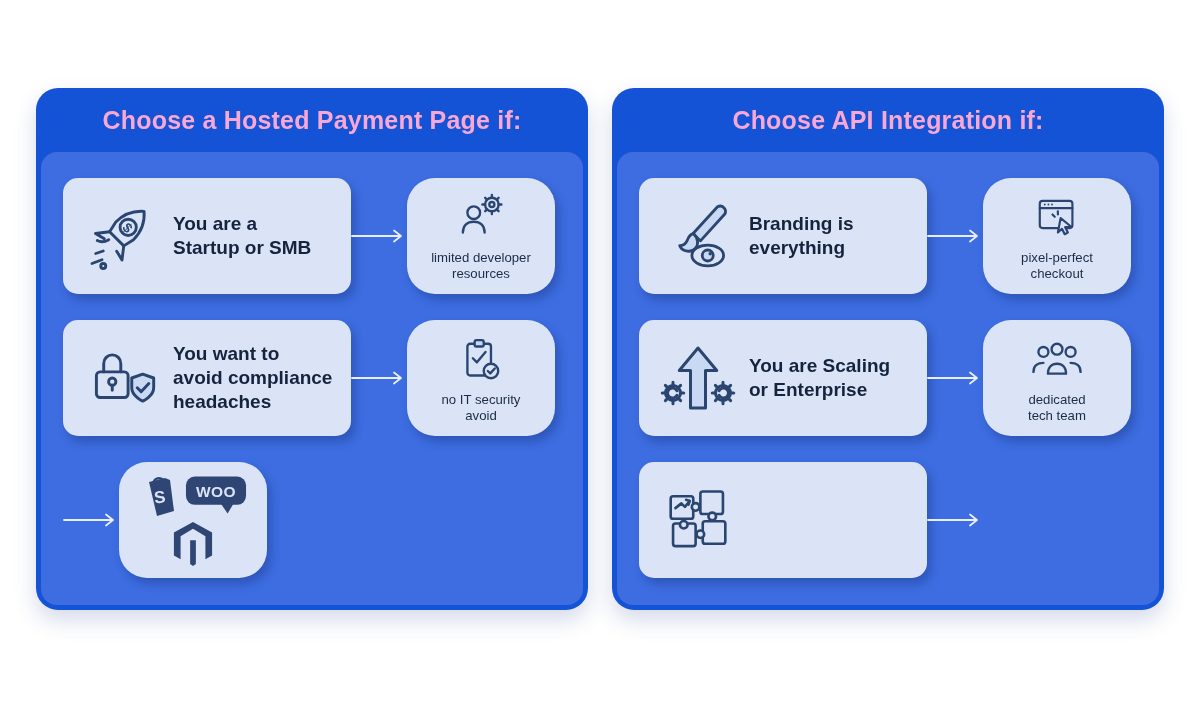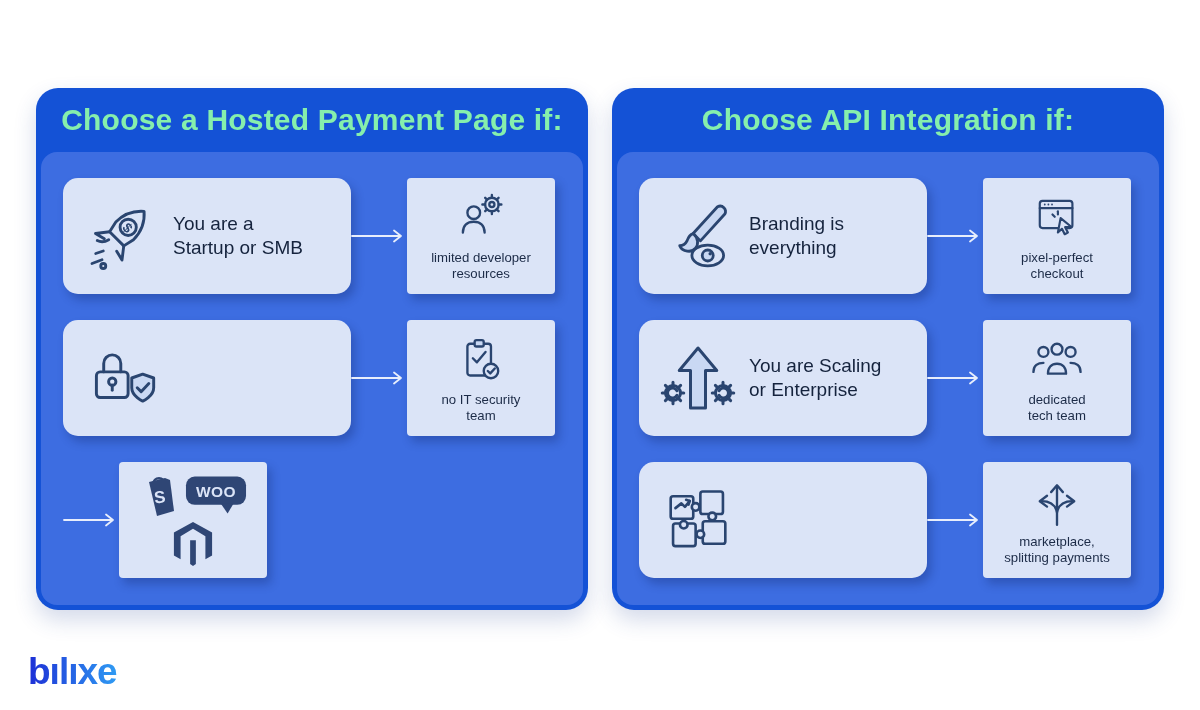--- a/index.html
+++ b/index.html
@@ -8,39 +8,39 @@
   .canvas { position:relative; width:1200px; height:710px; background:#ffffff; }
 
   .panel { position:absolute; top:88px; width:552px; height:522px;
            background:#1452d6; border-radius:22px;
            box-shadow:0 10px 22px rgba(40,70,150,.20); }
   .panel.left  { left:36px; }
   .panel.right { left:612px;padding-left:28px; }
 
   .panel-header { position:absolute; top:0; left:0; right:0; height:64px;
                   display:flex; align-items:center; justify-content:center; }
-  .panel-title { color:#86efac; font-size:30px; font-weight:700; letter-spacing:.2px; }
+  .panel-title { color:#f9a8d4; font-size:25px; font-weight:700; letter-spacing:.2px; }
 
   .panel-body { position:absolute; top:64px; left:5px; right:5px; bottom:5px;
                 background:#3d6de1; border-radius:16px;
                 padding:26px 26px 26px 22px;
                 display:flex; flex-direction:column; gap:26px; }
 
   .row { display:flex; align-items:stretch; height:116px; flex:none; }
 
   .card-main { width:288px; flex:none; background:#dbe4f7; border-radius:15px;
                display:flex; align-items:center; padding-left:16px; gap:8px;
                box-shadow:4px 6px 10px rgba(12,32,96,.30); }
   .icon-box { width:86px; flex:none; display:flex; align-items:center; justify-content:center; }
-  .label { font-size:19px; font-weight:400; color:#15233d; line-height:1.28;
+  .label { font-size:19px; font-weight:700; color:#15233d; line-height:1.28;
            white-space:pre-line; }
 
   .connector { width:56px; flex:none; display:flex; align-items:center; justify-content:center; }
 
-  .card-result { width:148px; flex:none; background:#dbe4f7; border-radius:4px;
+  .card-result { width:148px; flex:none; background:#dbe4f7; border-radius:28px;
                  display:flex; flex-direction:column; align-items:center; justify-content:center;
                  padding:6px 4px; gap:2px;
                  box-shadow:4px 6px 10px rgba(12,32,96,.30); }
   .caption { font-size:13.2px; font-weight:500; color:#1c2b47; text-align:center;
              line-height:1.18; white-space:pre-line; }
 
   .platforms { display:flex; flex-direction:column; align-items:center; gap:2px; }
   .platforms-top { display:flex; align-items:center; gap:6px; }
 
   .logo { position:absolute; left:26px; top:646px; }
@@ -106,39 +106,42 @@
           <div class="icon-box">
             <svg width="78" height="78" viewBox="0 0 64 64" fill="none" stroke="#2a4570" stroke-width="2.4" stroke-linecap="round" stroke-linejoin="round">
               <path d="M17 27v-7a7 7 0 0 1 14 0v7"></path>
               <rect x="11" y="27" width="26" height="21" rx="3"></rect>
               <circle cx="24" cy="35" r="3"></circle>
               <path d="M24 38v4"></path>
               <path d="M40 32l9-3.2L58 32v8c0 7-9 11-9 11s-9-4-9-11z" fill="#c9d8f3"></path>
               <path d="M44.5 40l3.2 3.2L54 36.5"></path>
             </svg>
           </div>
+          <div class="label">You want to
+avoid compliance
+headaches</div>
         </div>
         <div class="connector">
           <svg width="56" height="14" viewBox="0 0 56 14" fill="none" stroke="#e8eefc" stroke-width="1.8" stroke-linecap="round" stroke-linejoin="round">
             <path d="M1 7h48"></path>
               <path d="M43 1.5L50 7l-7 5.5"></path>
           </svg>
         </div>
         <div class="card-result">
           <div>
             <svg width="58" height="58" viewBox="0 0 64 64" fill="none" stroke="#2a4570" stroke-width="2.6" stroke-linecap="round" stroke-linejoin="round">
               <rect x="17" y="13" width="26" height="35" rx="3"></rect>
               <rect x="25" y="9" width="10" height="7" rx="2" fill="#c9d8f3"></rect>
               <path d="M23 29l4.5 4.5L37 22"></path>
               <circle cx="43" cy="43" r="8" fill="#dbe4f7"></circle>
               <path d="M39.5 43l2.7 2.7 5-5.5"></path>
             </svg>
           </div>
           <div class="caption">no IT security
-team</div>
+avoid</div>
         </div>
       </div>
 
       <div class="row">
         <div class="connector">
           <svg width="56" height="14" viewBox="0 0 56 14" fill="none" stroke="#e8eefc" stroke-width="1.8" stroke-linecap="round" stroke-linejoin="round">
             <path d="M1 7h48"></path>
               <path d="M43 1.5L50 7l-7 5.5"></path>
           </svg>
         </div>
@@ -275,44 +278,19 @@
               <path d="M22 15l3 1-1 3"></path>
             </svg>
           </div>
         </div>
         <div class="connector">
           <svg width="56" height="14" viewBox="0 0 56 14" fill="none" stroke="#e8eefc" stroke-width="1.8" stroke-linecap="round" stroke-linejoin="round">
             <path d="M1 7h48"></path>
               <path d="M43 1.5L50 7l-7 5.5"></path>
           </svg>
         </div>
-        <div class="card-result">
-          <div>
-            <svg width="58" height="58" viewBox="0 0 64 64" fill="none" stroke="#2a4570" stroke-width="2.6" stroke-linecap="round" stroke-linejoin="round">
-              <path d="M32 56V14"></path>
-              <path d="M25.5 20L32 12.5 38.5 20"></path>
-              <path d="M32 42c-2-8-8-12-17-12"></path>
-              <path d="M21 24l-8 6 8 6"></path>
-              <path d="M32 42c2-8 8-12 17-12"></path>
-              <path d="M43 24l8 6-8 6"></path>
-            </svg>
-          </div>
-          <div class="caption">marketplace,
-splitting payments</div>
-        </div>
       </div>
 
     </div>
   </div>
 
-  <div class="logo">
-    <svg width="150" height="52" viewBox="0 0 150 52">
-      <defs>
-        <linearGradient id="logograd" x1="0" y1="0" x2="1" y2="0">
-          <stop offset="0" stop-color="#1d2fd6"></stop>
-          <stop offset="1" stop-color="#2f9bf3"></stop>
-        </linearGradient>
-      </defs>
-      <text x="2" y="38" font-family="Liberation Sans, sans-serif" font-size="37" font-weight="bold" letter-spacing="-1" fill="url(#logograd)">bılıxe</text>
-    </svg>
-  </div>
 
 </div>
 
 </body></html>

